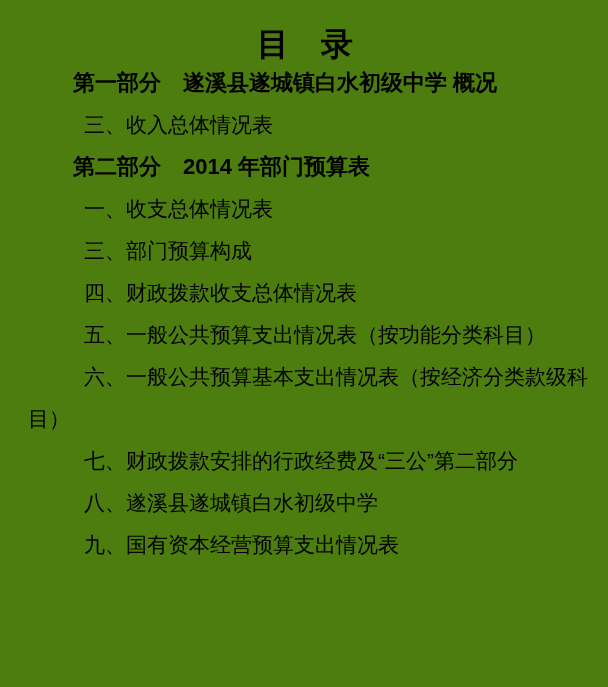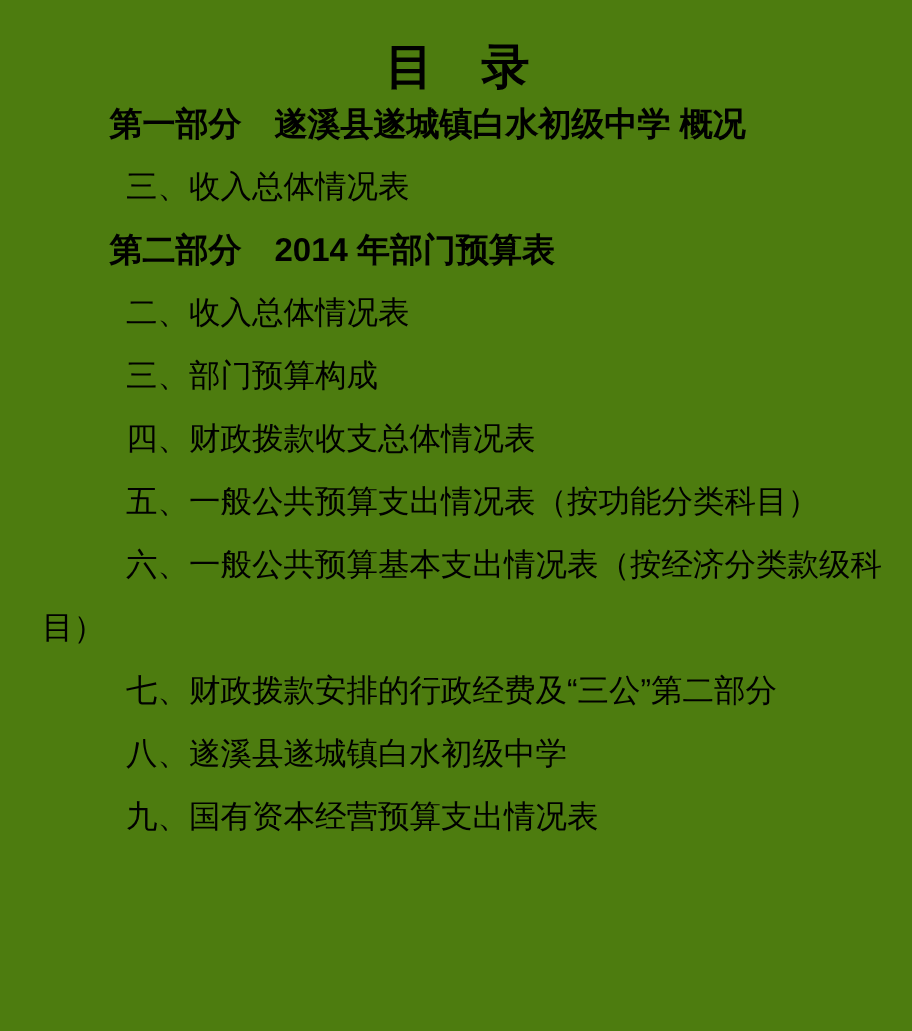--- a/index.html
+++ b/index.html
@@ -59,22 +59,22 @@
 
     <div>
       <div class="line heading">第一部分　遂溪县遂城镇白水初级中学 概况</div>
 
 
 
       <div class="line item">三、收入总体情况表</div>
 
       <div class="line heading">第二部分　2014 年部门预算表</div>
 
+      <div class="line item">一、收支总体情况表</div>
 
-      <div class="line item">二、收入总体情况表</div>
 
       <div class="line item">三、部门预算构成</div>
 
       <div class="line item">四、财政拨款收支总体情况表</div>
 
       <div class="line item">五、一般公共预算支出情况表（按功能分类科目）</div>
 
       <div class="line item">六、一般公共预算基本支出情况表（按经济分类款级科</div>
 
       <div class="line continuation">目）</div>

